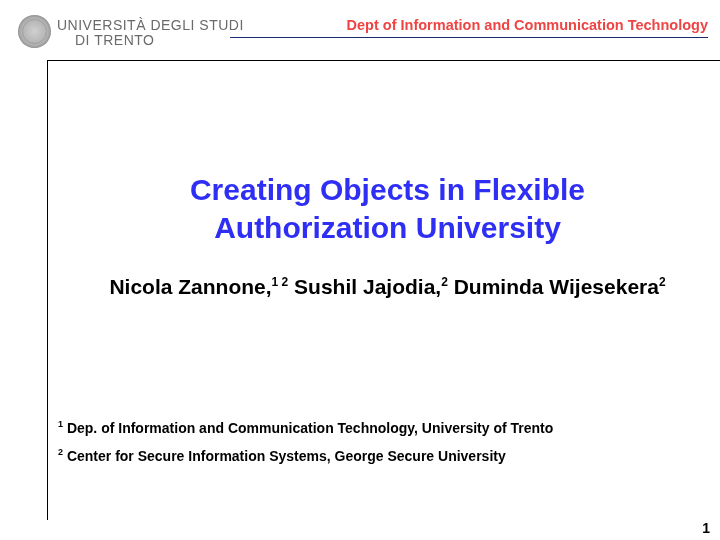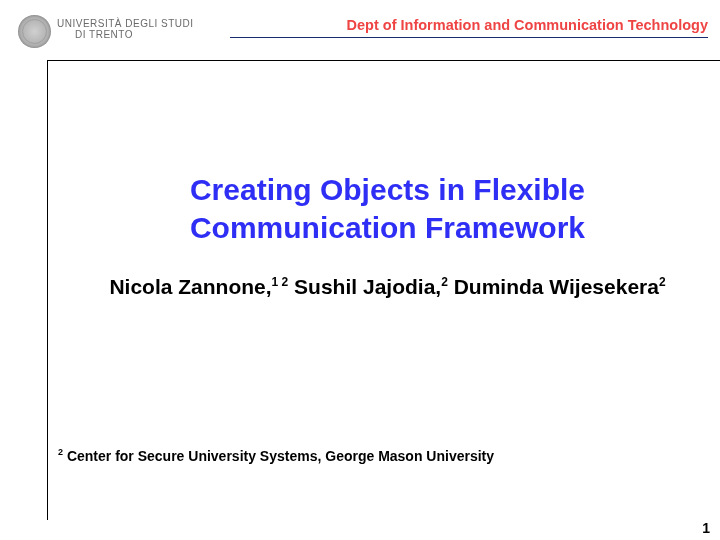--- a/index.html
+++ b/index.html
@@ -32,21 +32,21 @@
       content: "";
       position: absolute;
       left: 4px; top: 4px; right: 4px; bottom: 4px;
       border: 1px solid #a0a0a0;
       border-radius: 50%;
     }
     .logo-text {
       position: absolute;
       left: 57px;
       top: 18px;
-      font-size: 10px;
+      font-size: 14px;
       line-height: 1.1;
       color: #6a6a6a;
       letter-spacing: 0.5px;
     }
     .logo-text .line1 { font-weight: 400; }
     .logo-text .line2 { font-weight: 400; margin-left: 18px; }
     .dept-text {
       position: absolute;
       right: 12px;
       top: 17px;
@@ -129,27 +129,30 @@
     <div class="line1">UNIVERSITÀ DEGLI STUDI</div>
     <div class="line2">DI TRENTO</div>
   </div>
   <div class="dept-text">Dept of Information and Communication Technology</div>
   <div class="header-rule"></div>
 </div>
 
 <div class="content-frame">
   <div class="title">
     <span>Creating Objects in Flexible</span><br>
-    <span>Communication Framework</span>
+    <span>Authorization University</span>
   </div>
 
   <div class="authors">
     <span>Nicola Zannone,</span><sup>1 2</sup>
     <span>Sushil Jajodia,</span><sup>2</sup>
     <span>Duminda Wijesekera</span><sup>2</sup>
   </div>
 
+  <div class="affil affil1">
+    <sup>1</sup><span> Dep. of Information and Communication Technology, University of Trento</span>
+  </div>
   <div class="affil affil2">
-    <sup>2</sup><span> Center for Secure University Systems, George Mason University</span>
+    <sup>2</sup><span> Center for Secure Information Systems, George Secure University</span>
   </div>
 </div>
 
 <div class="page-num">1</div>
 
 </body></html>

